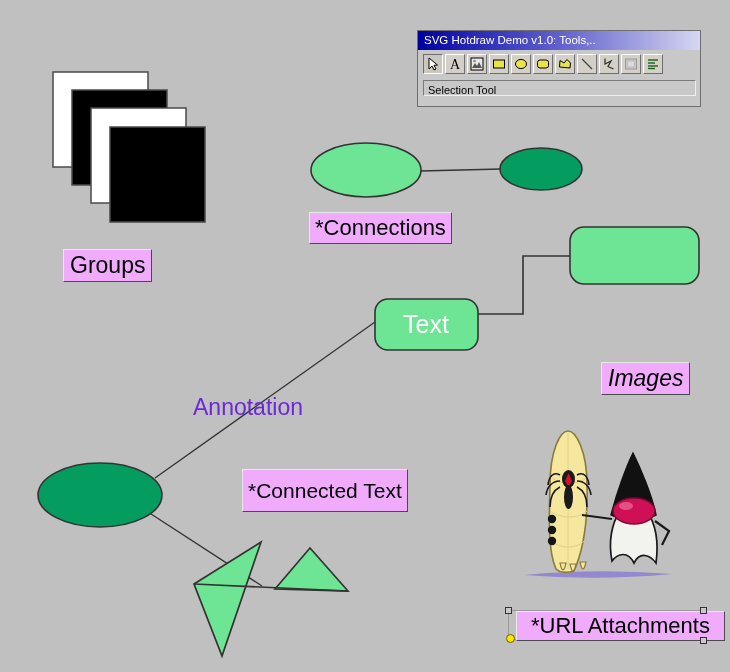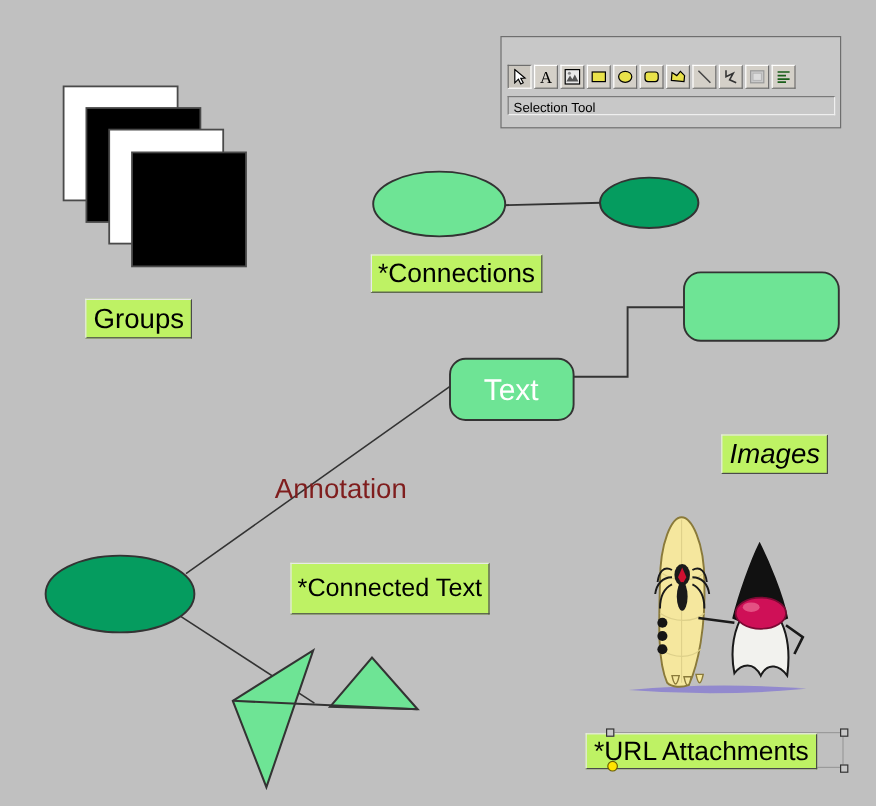--- a/index.html
+++ b/index.html
@@ -8,32 +8,32 @@
     background:#c0c0c0;
     font-family:"Liberation Sans", sans-serif;
     overflow:hidden;
     position:relative;
   }
   #canvas{position:absolute;inset:0;width:730px;height:672px;}
 
   
   .labelbox{
     position:absolute;
-    background:#bef264;
+    background:#f0abfc;
     border:1px solid #4a4a4a;
     border-top-color:#e8e8e8;
     border-left-color:#e8e8e8;
     color:#000;
     white-space:nowrap;
     line-height:1;
     box-sizing:border-box;
     display:flex;align-items:center;
   }
   .plainlabel{
-    position:absolute;color:#7f1d1d;white-space:nowrap;line-height:1;margin-left:36px;
+    position:absolute;color:#6d28d9;white-space:nowrap;line-height:1;
   }
 
   
   #toolwin{
     position:absolute;left:417px;top:30px;width:284px;height:77px;
     background:#c8c8c8;
     border:1px solid #6e6e6e;
     box-sizing:border-box;
   }
   #titlebar{
@@ -166,50 +166,53 @@
                C104,72 114,44 121,30 Z" fill="#111111" stroke="#111111" stroke-width="1.4"></path>
       <ellipse cx="122" cy="88" rx="21" ry="13" fill="#cf1057" stroke="#7c0a34" stroke-width="1.4"></ellipse>
       <ellipse cx="114" cy="83" rx="7" ry="4" fill="#e8618f" opacity="0.8"></ellipse>
 
       <path d="M100,96 L70,92" stroke="#1a1a1a" stroke-width="2.2" fill="none"></path>
       <path d="M143,98 L157,108 L150,122" stroke="#1a1a1a" stroke-width="2.2" fill="none"></path>
     </g>
   </svg>
 </div>
 
-<div class="labelbox" style="left:63px;top:249px;padding:4px 6px;font-size:23px;margin-left:8px;">
+<div class="labelbox" style="left:63px;top:249px;padding:4px 6px;font-size:23px;">
   <span>Groups</span>
 </div>
 
 <div class="labelbox" style="left:309px;top:212px;padding:4px 5px;font-size:22px;">
   <span>*Connections</span>
 </div>
 
 <div class="labelbox" style="left:601px;top:362px;padding:4px 6px;font-size:23px;font-style:italic;">
   <span>Images</span>
 </div>
 
 <div class="plainlabel" style="left:193px;top:396px;font-size:23px;">
   <span>Annotation</span>
 </div>
 
 <div class="labelbox" style="left:242px;top:469px;padding:10px 5px;font-size:21px;">
   <span>*Connected Text</span>
 </div>
 
 <div class="selrect" style="left:508px;top:610px;width:195px;height:30px;"></div>
-<div class="labelbox" style="left:488px;top:611px;padding:3px 6px;font-size:22px;">
+<div class="labelbox" style="left:516px;top:611px;padding:3px 14px;font-size:22px;">
   <span>*URL Attachments</span>
 </div>
 <div class="handle" style="left:505px;top:607px;"></div>
 <div class="handle" style="left:700px;top:607px;"></div>
 <div class="handle" style="left:700px;top:637px;"></div>
 <div class="handle round" style="left:506px;top:634px;width:9px;height:9px;"></div>
 
 <div id="toolwin">
+  <div id="titlebar">
+    <span>SVG Hotdraw Demo v1.0: Tools,..</span>
+  </div>
 
   <div id="toolrow">
 
     <button class="tbtn sel" title="Selection Tool">
       <span>
         <svg width="14" height="14" viewBox="0 0 14 14">
           <path d="M3,1 L3,12 L6,9 L8,13 L10,12 L8,8.3 L11.5,8 Z" fill="#ffffff" stroke="#000" stroke-width="1"></path>
         </svg>
       </span>
     </button>

